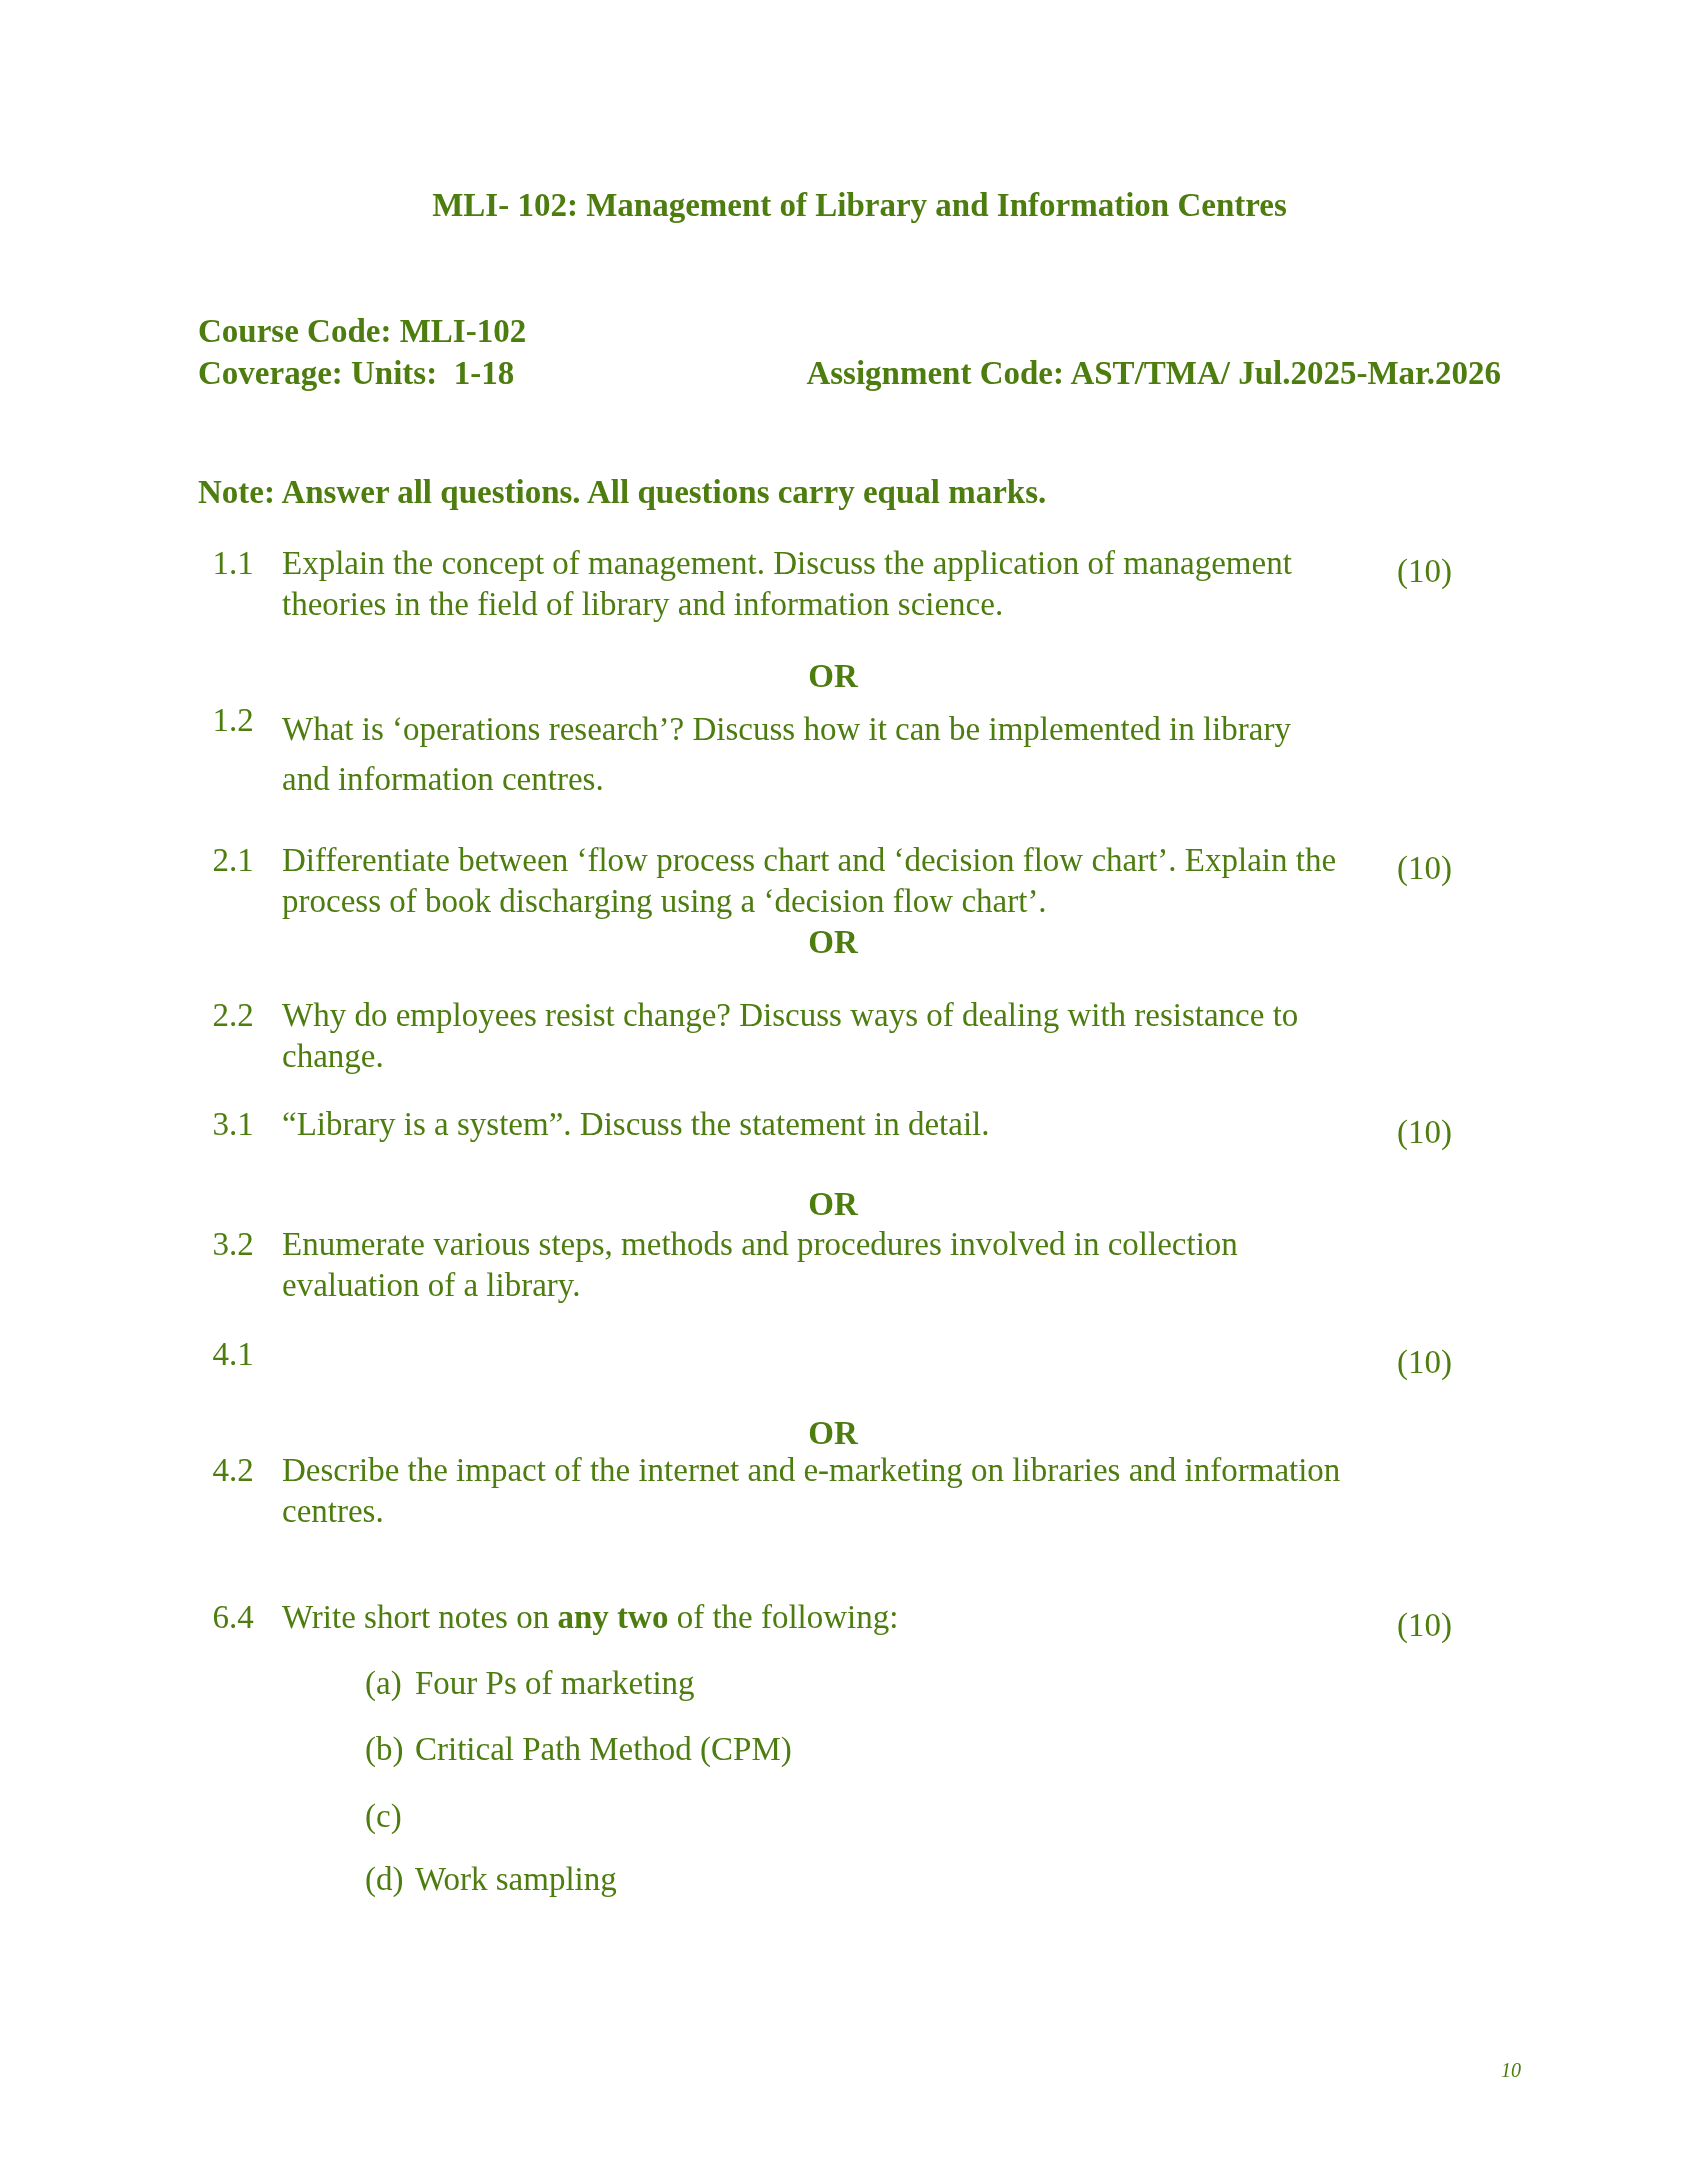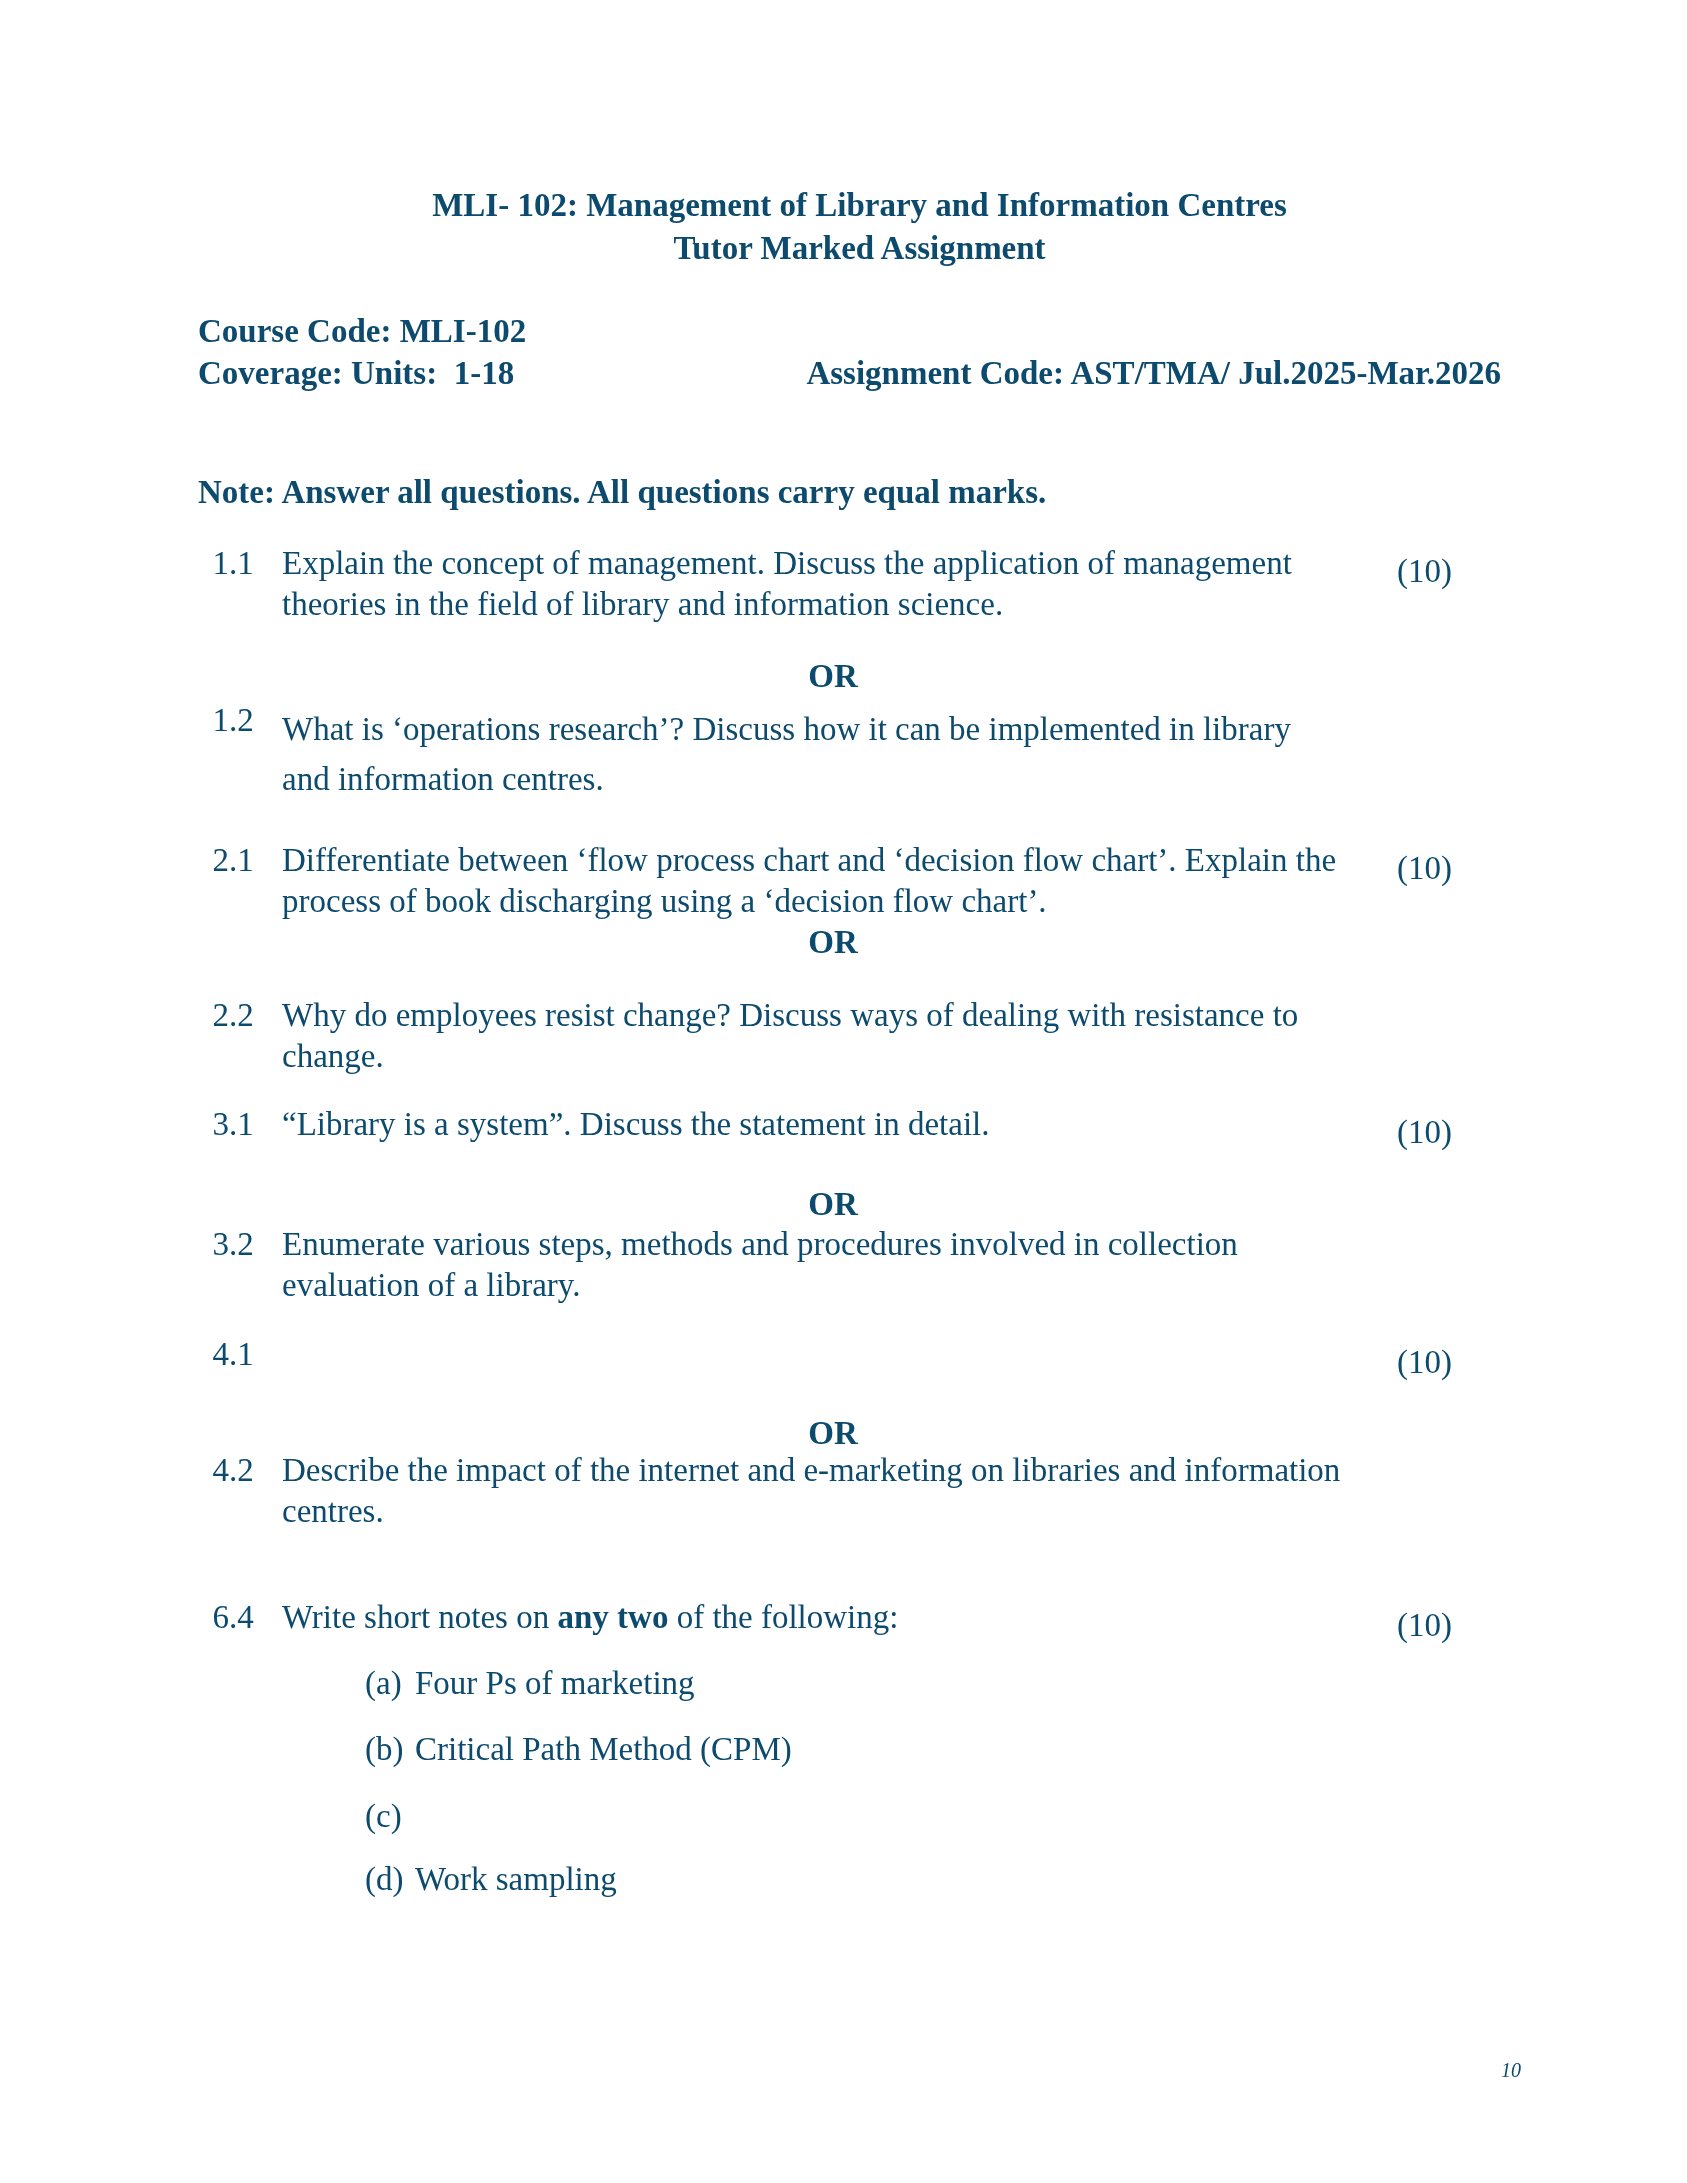--- a/index.html
+++ b/index.html
@@ -3,21 +3,21 @@
 <meta charset="utf-8">
 <style>
   html, body { margin: 0; padding: 0; background: #e8e8e8; }
   .page {
     position: relative;
     width: 1687px;
     height: 2183px;
     margin: 0 auto;
     background: #ffffff;
     font-family: "Liberation Serif", serif;
-    color: #0c4a6e;
+    color: #4d7c0f;
     font-size: 33px;
     line-height: 41px;
   }
   .content { position: absolute; left: 198px; top: 0; width: 1303px; height: 2183px; }
   .b { font-weight: bold; }
   .pre { white-space: pre-wrap; }
   .abs { position: absolute; left: 0; }
   .titleblock { width: 1323px; text-align: center; font-weight: bold; }
   .hdr-left { width: 1303px; text-align: left; font-weight: bold; }
   .hdr-right { width: 1303px; text-align: right; font-weight: bold; }
@@ -34,21 +34,20 @@
   .subtext { margin-left: 217px; }
   .pagenum { width: 1323px; text-align: right; font-size: 20px; font-style: italic; }
 </style>
 </head>
 <body>
 
 <div class="page">
   <div class="content">
 
     <div class="abs titleblock pre" style="top:185px">MLI- 102: Management of Library and Information Centres</div>
-    <div class="abs titleblock pre" style="top:228px">Tutor Marked Assignment</div>
 
     <div class="abs hdr-left pre" style="top:311px">Course Code: MLI-102</div>
     <div class="abs hdr-left pre" style="top:353px">Coverage: Units:  1-18</div>
     <div class="abs hdr-right pre" style="top:353px">Assignment Code: AST/TMA/ Jul.2025-Mar.2026</div>
 
     <div class="abs note pre" style="top:472px">Note: Answer all questions. All questions carry equal marks.</div>
 
     <div class="abs qrow" style="top:543px">
       <span class="qnum">1.1</span>
       <div class="qtext pre">Explain the concept of management. Discuss the application of management

